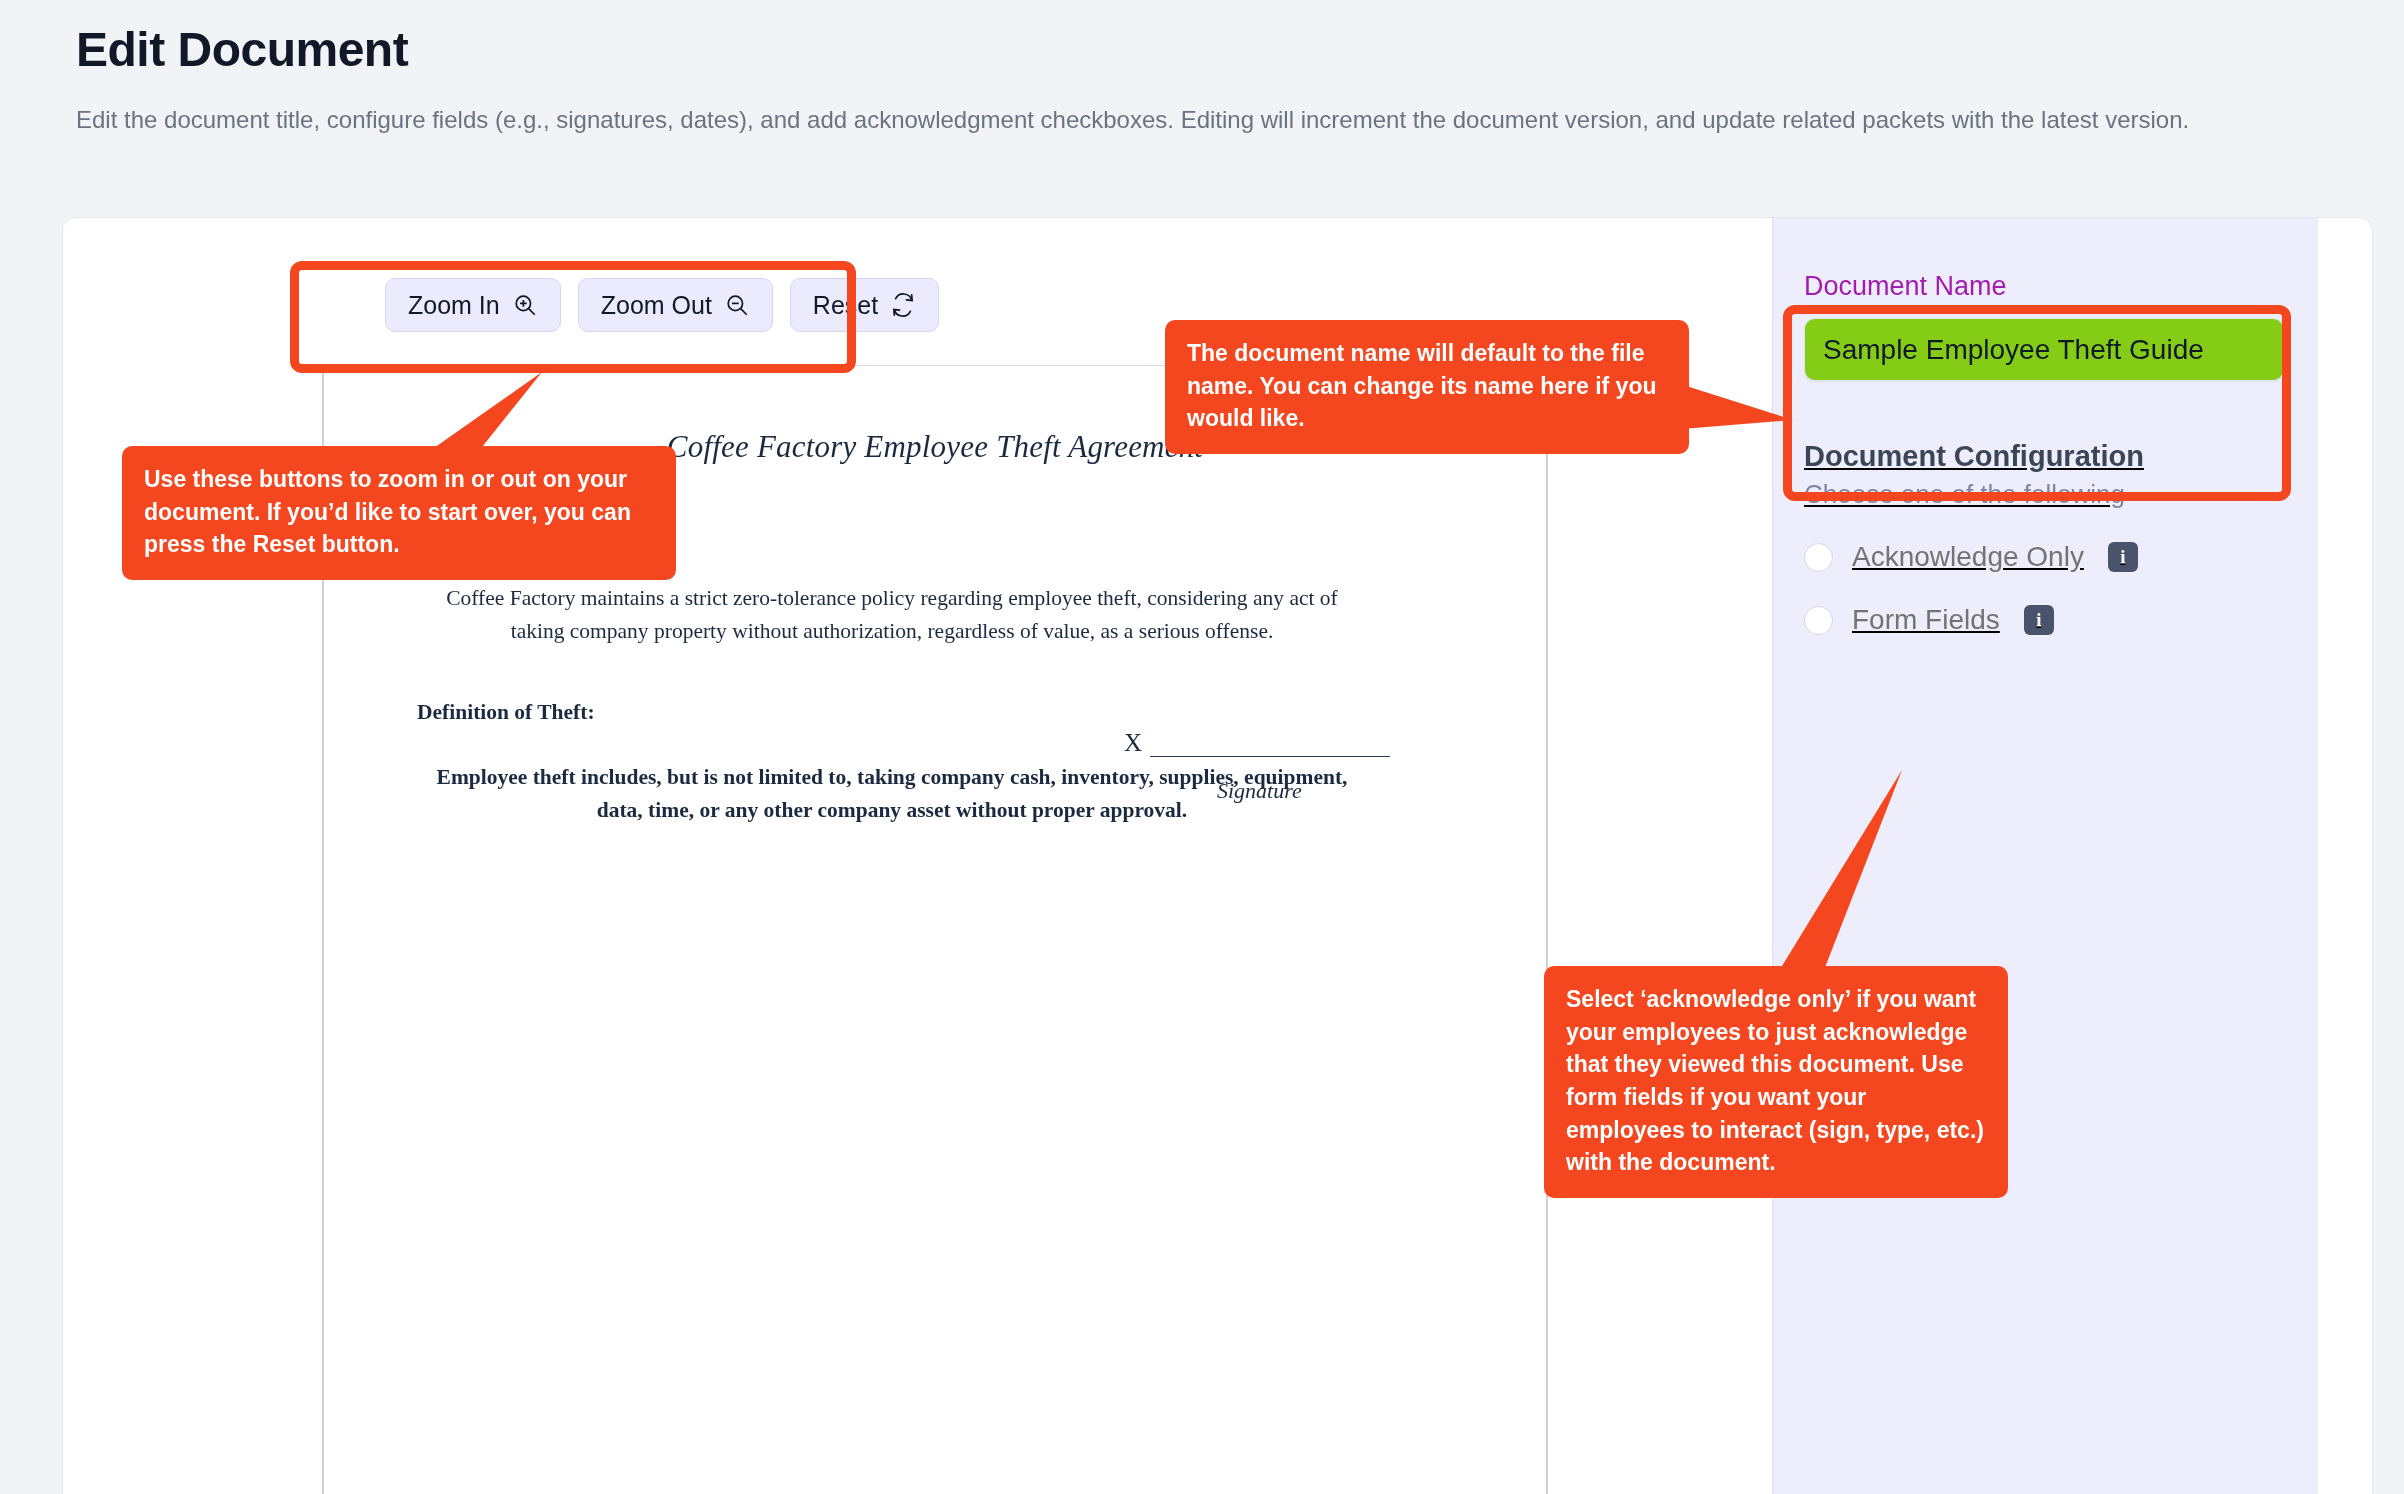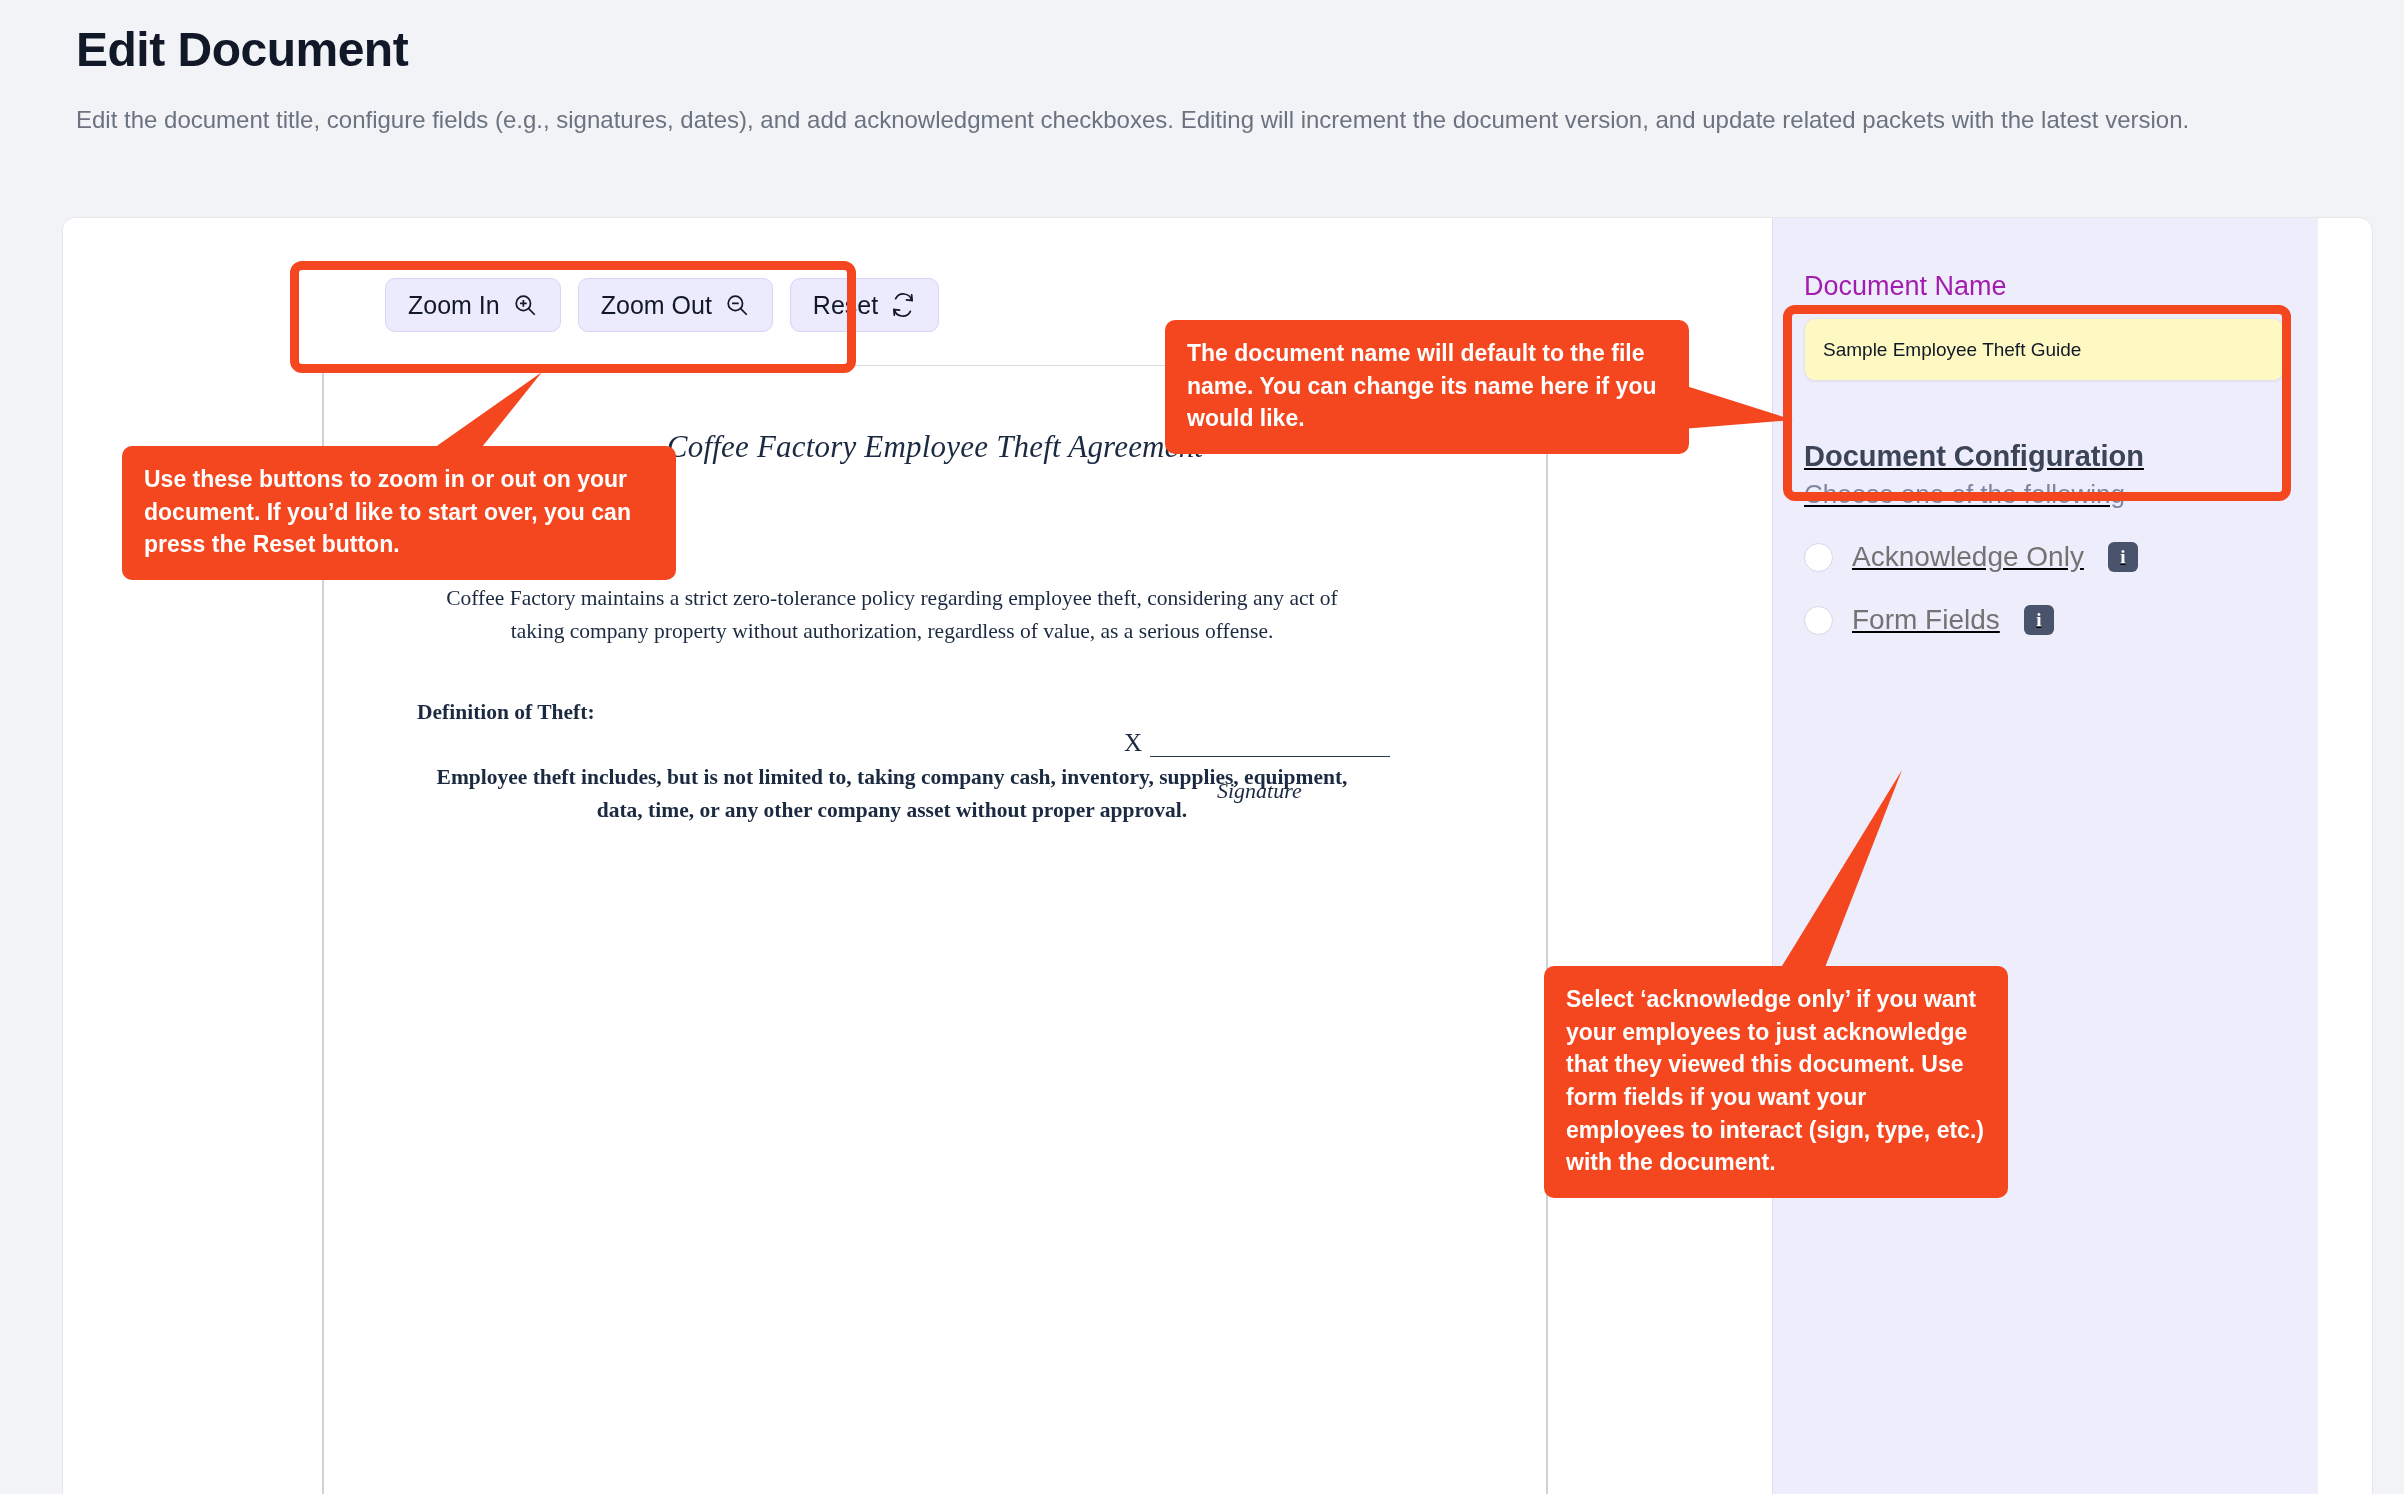--- a/index.html
+++ b/index.html
@@ -154,24 +154,24 @@
   }
   #doc-name-group { position: absolute; left: 31px; top: 53px; width: 480px; }
   #doc-name-label {
     font-size: 27px;
     color: #a21caf;
     margin-bottom: 16px;
   }
   #doc-name-input {
     width: 100%;
     height: 63px;
-    background: #fef9c3;
+    background: #84cc16;
     border: 1px solid #e3e3ef;
     border-radius: 11px;
-    font-size: 19px;
+    font-size: 28px;
     color: #111827;
     padding: 0 18px;
     font-family: "Liberation Sans", sans-serif;
     box-shadow: 0 1px 2px rgba(16,24,40,.06);
     outline: none;
   }
 
   #config-group { position: absolute; left: 31px; top: 222px; width: 490px; text-decoration: underline; }
   #config-title { font-size: 29px; color: #3b4557; font-weight: 600; }
   #config-sub { font-size: 26px; color: #7d87a0; margin-top: 6px; }

